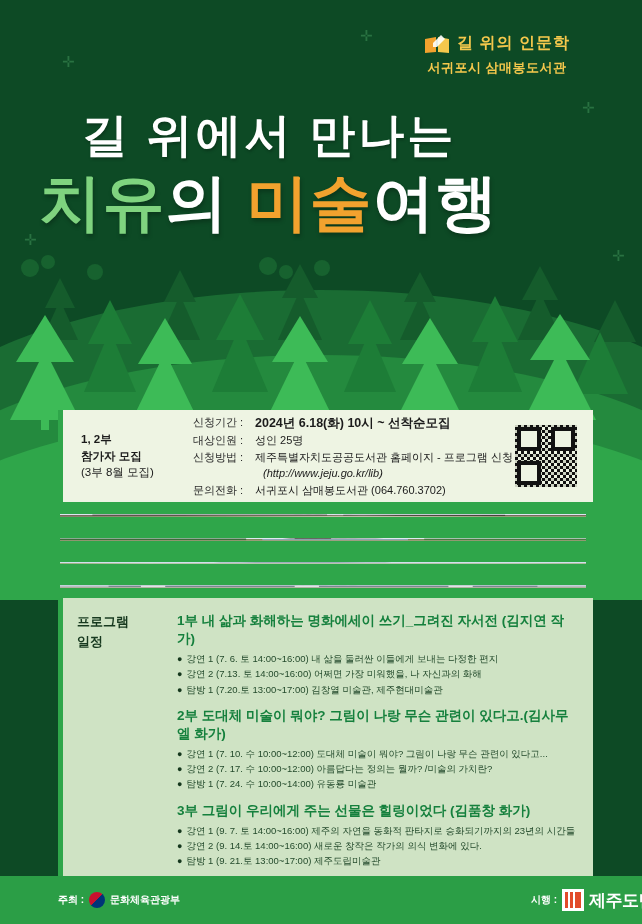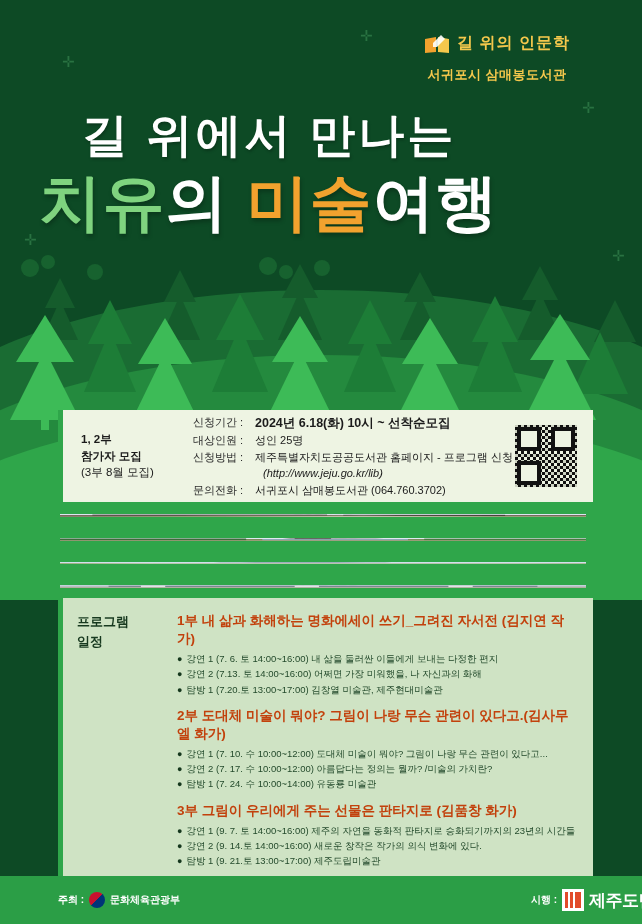--- a/index.html
+++ b/index.html
@@ -8,21 +8,21 @@
     position:relative;width:642px;height:924px;overflow:hidden;
     background:#0d4a25;
   }
   
   .bg-layer{position:absolute;left:0;width:642px;pointer-events:none;}
   .plus{position:absolute;color:#2e7a47;font-size:15px;line-height:1;opacity:.85;}
   
   .brand{position:absolute;top:33px;right:40px;text-align:center;width:210px;}
   .brand-row{display:flex;align-items:center;justify-content:center;gap:7px;}
   .brand-main{color:#f5c84c;font-size:16px;font-weight:bold;letter-spacing:1px;}
-  .brand-sub{color:#f5c84c;font-size:13px;font-weight:bold;margin-top:12px;letter-spacing:.5px;}
+  .brand-sub{color:#f5c84c;font-size:13px;font-weight:bold;margin-top:5px;letter-spacing:.5px;}
   
   .title-wrap{position:absolute;top:112px;left:0;width:538px;text-align:center;}
   .title-1{font-size:46px;font-weight:bold;color:#ffffff;letter-spacing:3px;
            line-height:1;text-shadow:1px 2px 3px rgba(0,0,0,.25);}
   .title-2{margin-top:14px;font-size:62px;font-weight:bold;letter-spacing:1px;
            line-height:1;text-shadow:1px 3px 4px rgba(0,0,0,.25);}
   .t-green{color:#7fd37f;}
   .t-white{color:#ffffff;}
   .t-orange{color:#f2a22e;}
   
@@ -54,21 +54,21 @@
        font-size:10px;font-weight:bold;text-shadow:0 1px 2px rgba(0,0,0,.9);}
   .ph-sky{position:absolute;left:0;top:0;right:0;height:46%;background:linear-gradient(#bcd9ef,#dfeaf4);}
   .ph-ground{position:absolute;left:0;bottom:0;right:0;height:54%;background:#9aa888;}
   
   .prog{position:absolute;left:58px;top:598px;width:530px;height:278px;
         background:#cfe3c4;border-left:5px solid #2fa64a;display:flex;}
   .prog-left{width:100px;flex:none;padding:14px 0 0 14px;font-size:13px;
              font-weight:bold;color:#17391f;line-height:1.5;}
   .prog-right{flex:1;padding:14px 14px 0 0;}
   .part{margin-bottom:9px;}
-  .part-h{font-size:13.5px;font-weight:bold;color:#c2410c;margin-bottom:4px;}
+  .part-h{font-size:13.5px;font-weight:bold;color:#15803d;margin-bottom:4px;}
   .li{font-size:9.5px;color:#234a2b;line-height:1.55;display:flex;gap:4px;}
   .bullet{color:#15371d;font-size:9px;line-height:1.7;}
   .follow{margin-top:4px;font-size:13px;font-weight:bold;color:#15371d;}
   .follow .small{font-size:9.5px;font-weight:normal;}
   
   .footer{position:absolute;left:0;bottom:0;width:642px;height:48px;
           background:#2b9e46;display:flex;align-items:center;padding-left:58px;gap:10px;}
   .f-label{color:#fff;font-size:10px;font-weight:bold;}
   .f-org{color:#fff;font-size:10px;font-weight:bold;}
   .korea-mark{width:16px;height:16px;border-radius:50%;background:
@@ -292,21 +292,21 @@
             <span class="bullet">●</span>
             <span>강연 2 (7. 17. 수 10:00~12:00) 아름답다는 정의는 뭘까? /미술의 가치란?</span>
           </div>
         <div class="li">
             <span class="bullet">●</span>
             <span>탐방 1 (7. 24. 수 10:00~14:00) 유동룡 미술관</span>
           </div>
       </div>
 
       <div class="part">
-        <div class="part-h">3부 그림이 우리에게 주는 선물은 판타지로 (김품창 화가)</div>
+        <div class="part-h">3부 그림이 우리에게 주는 선물은 힐링이었다 (김품창 화가)</div>
         <div class="li">
             <span class="bullet">●</span>
             <span>강연 1 (9. 7. 토 14:00~16:00) 제주의 자연을 동화적 판타지로 승화되기까지의 23년의 시간들</span>
           </div>
         <div class="li">
             <span class="bullet">●</span>
             <span>강연 2 (9. 14.토 14:00~16:00) 새로운 창작은 작가의 의식 변화에 있다.</span>
           </div>
         <div class="li">
             <span class="bullet">●</span>

